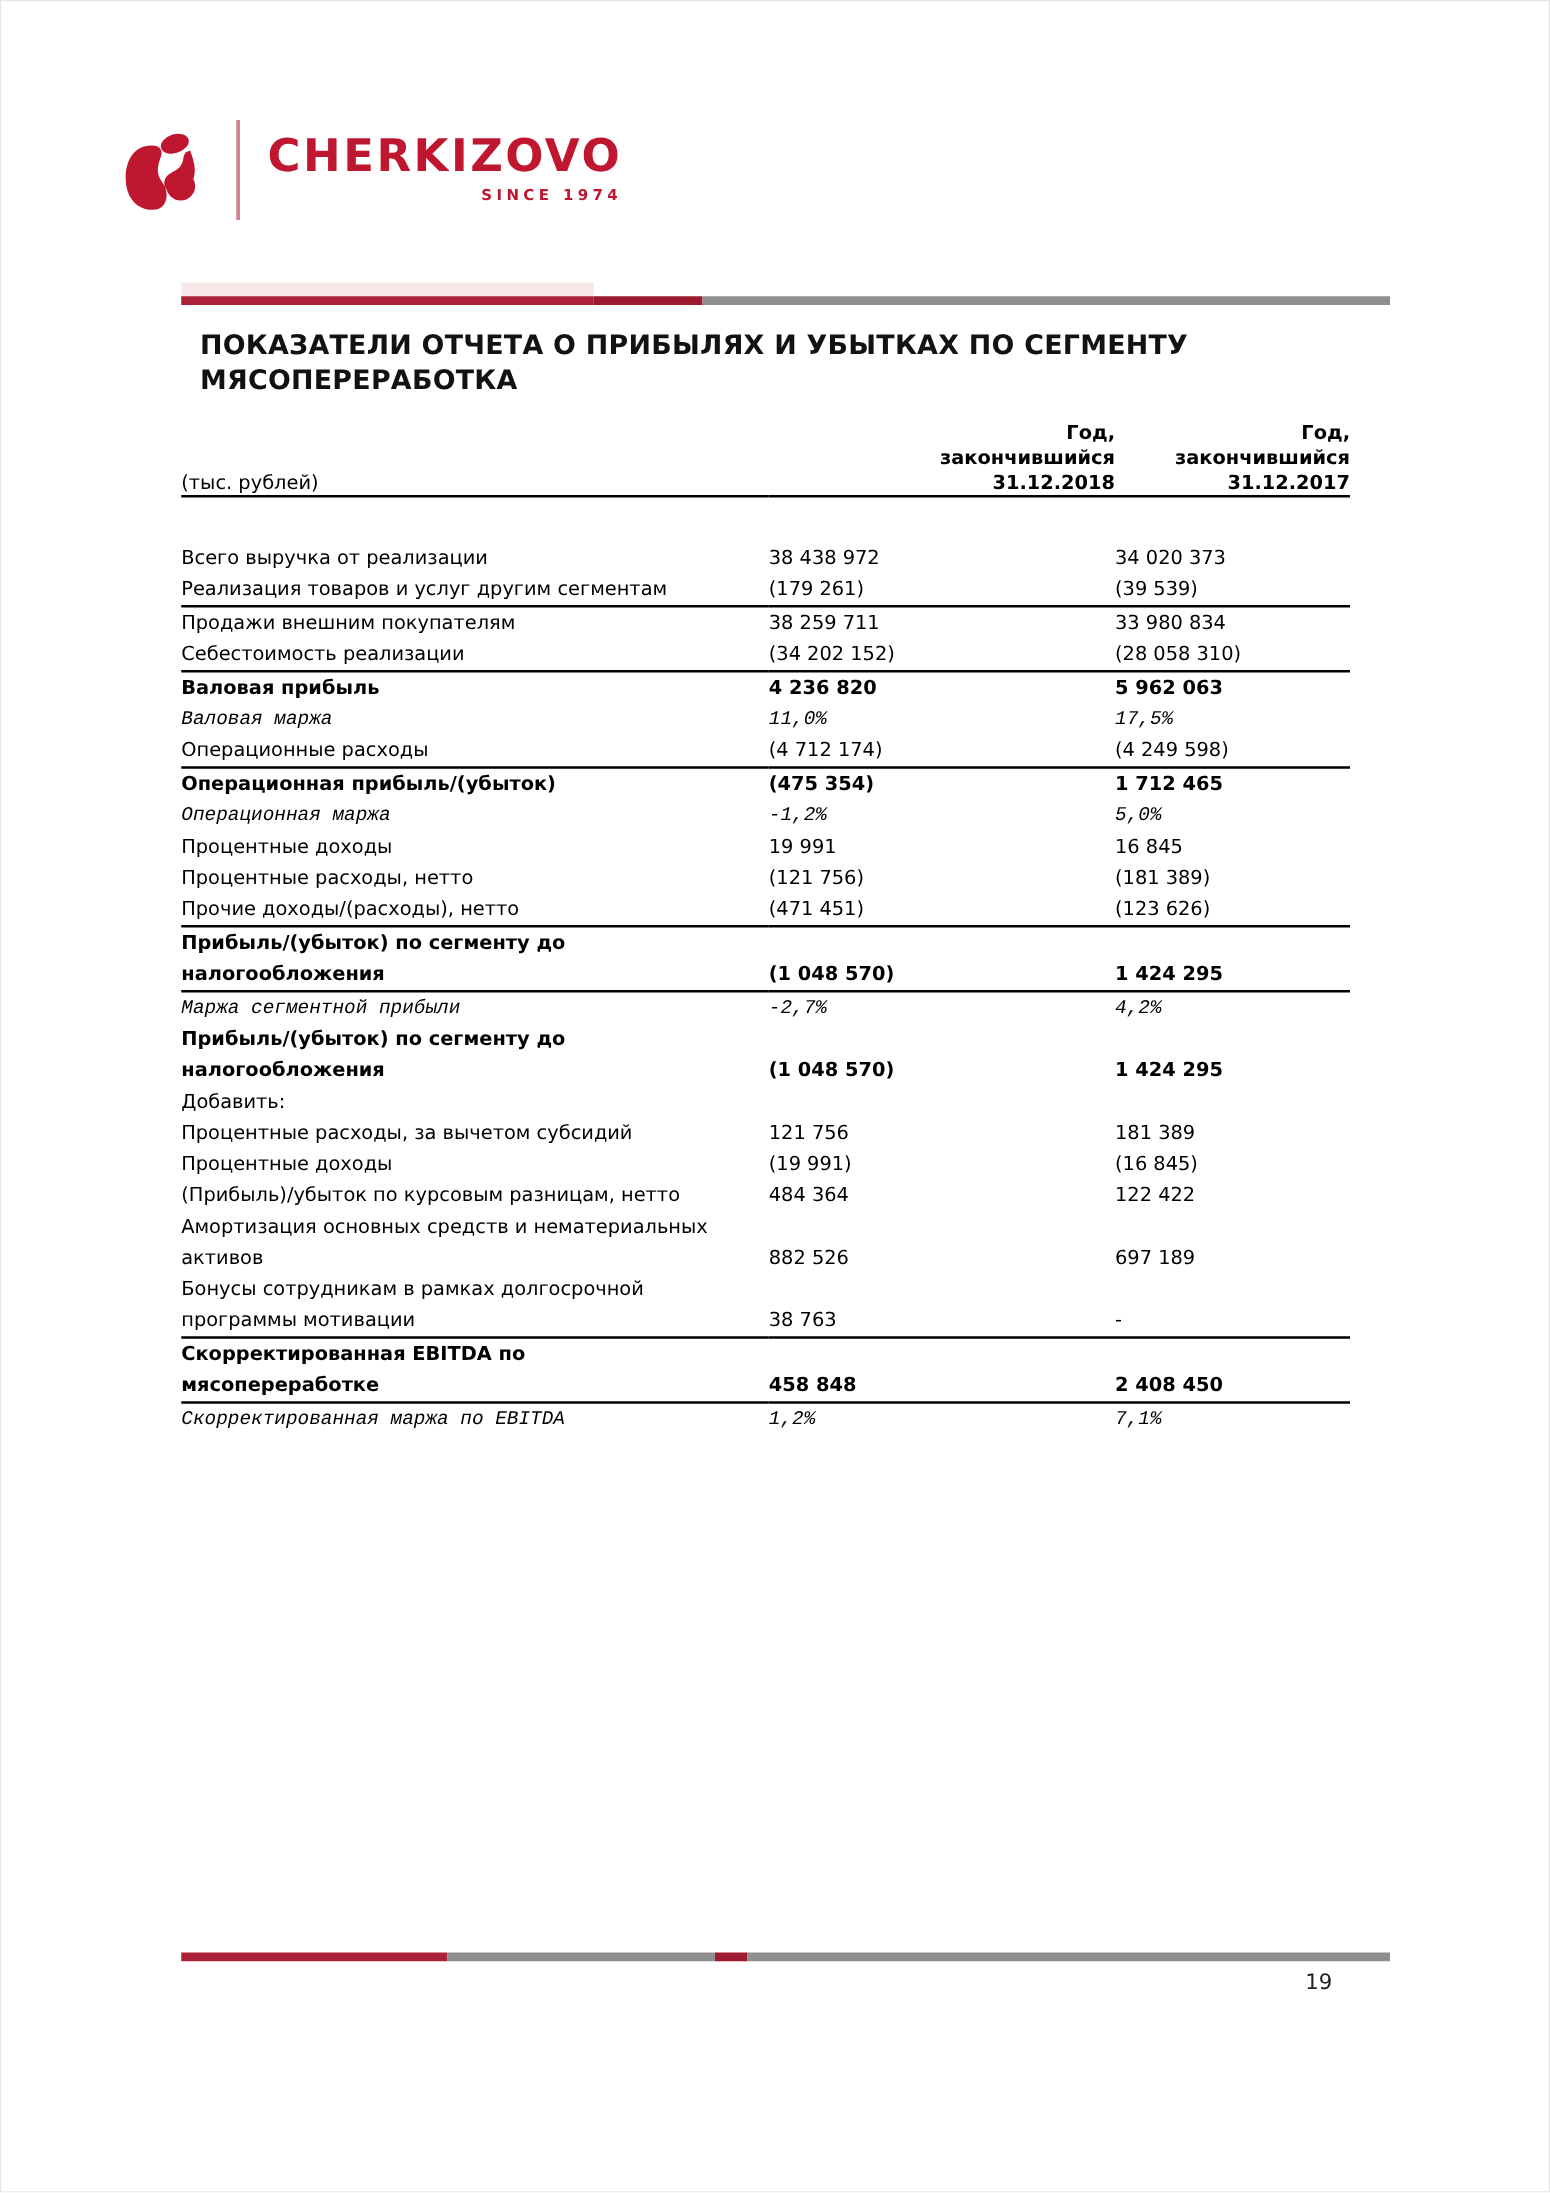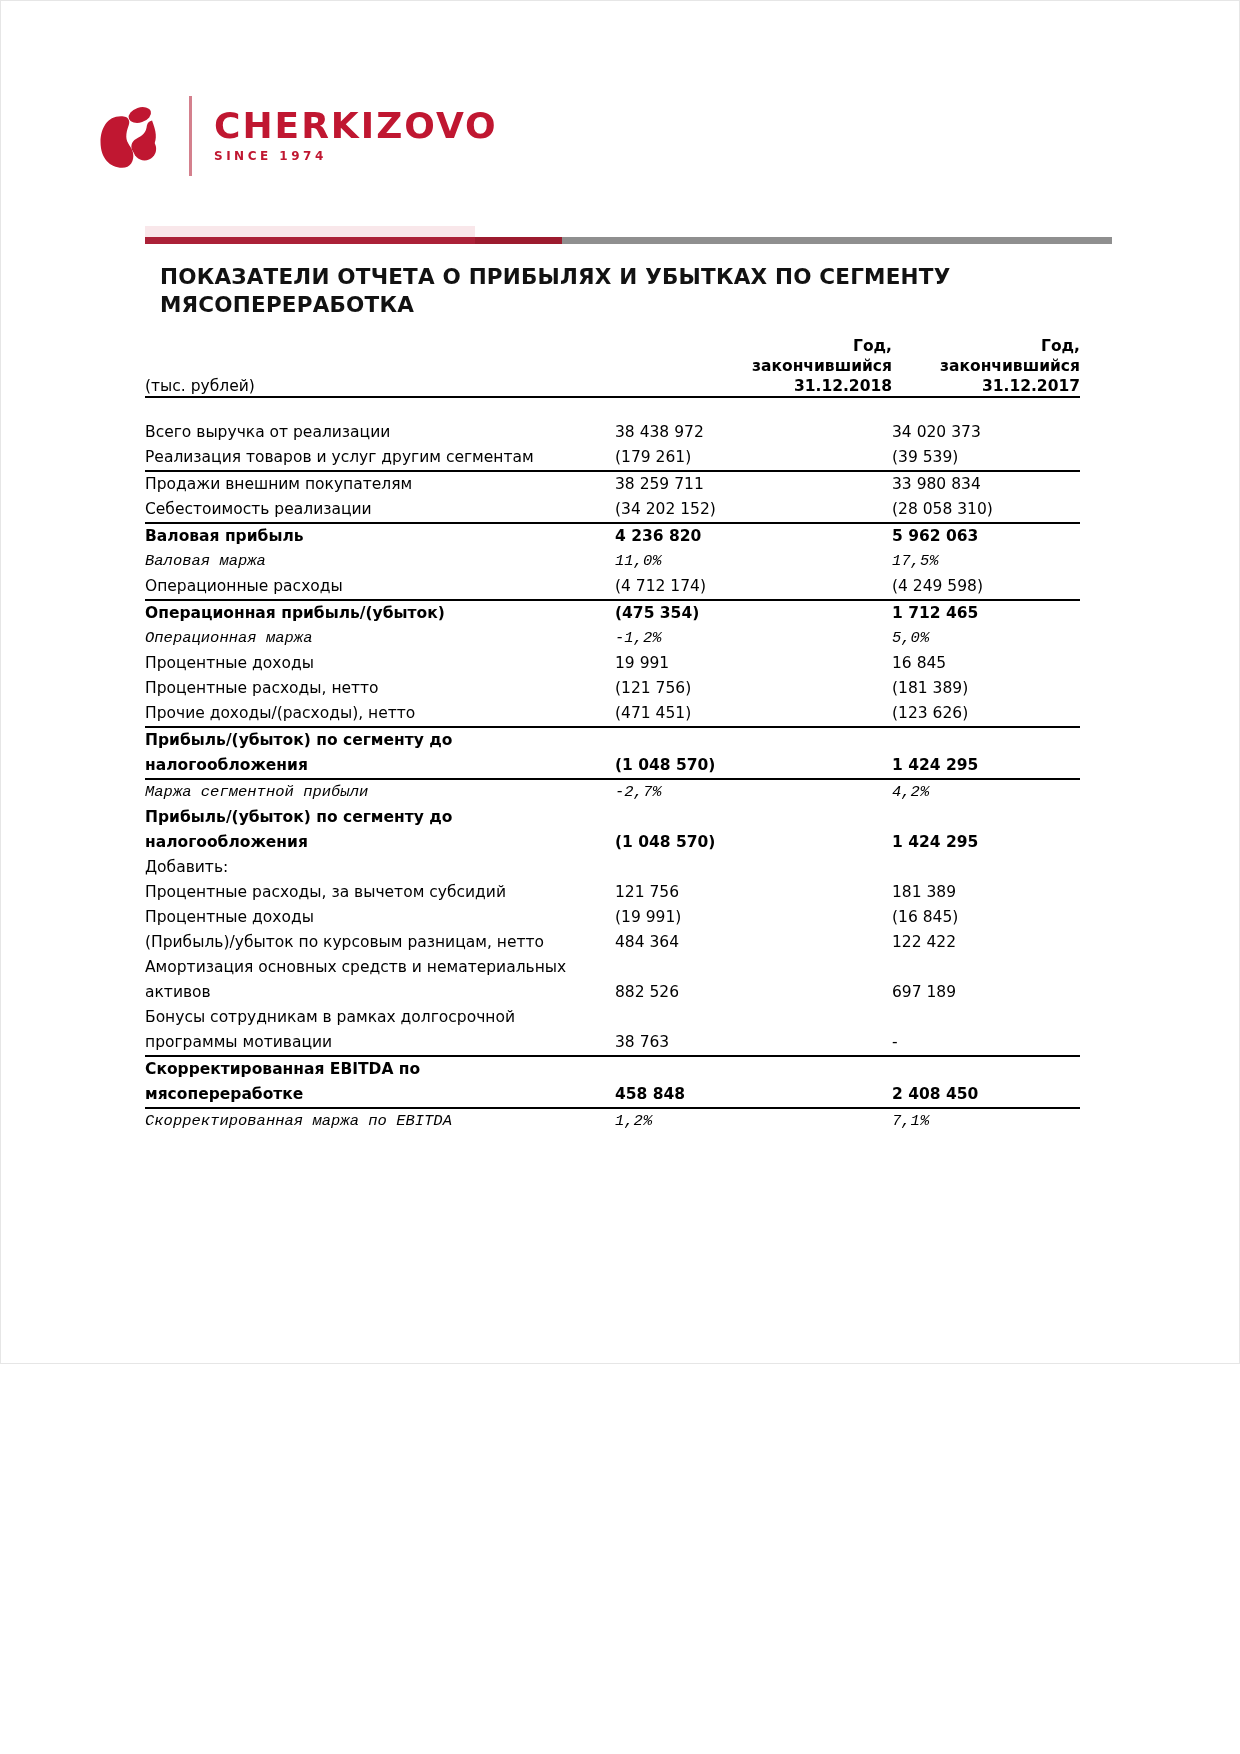--- a/index.html
+++ b/index.html
@@ -1,32 +1,33 @@
 <!DOCTYPE html>
 <html style="--brand-red: #c01731; --bar-red-light: #ab2138; --bar-red-dark: #9c1b2e; --bar-gray: #8f8f8f;"><head>
 <meta charset="utf-8">
 <style>
   html,body{margin:0;padding:0;background:#ffffff;}
   .page{
-    position:relative;width:1240px;height:1364px;background:#fff;overflow:hidden;
+    position:relative;width:1240px;height:1754px;background:#fff;overflow:hidden;
     font-family:"DejaVu Sans","Liberation Sans",sans-serif;color:#000;
     box-shadow:inset 0 0 0 1px #e6e6e6;
   }
   
   .brand{position:absolute;left:95px;top:96px;display:flex;align-items:flex-start;}
   .logo-mark{width:68px;height:80px;}
   .brand-divider{width:3px;height:80px;background:#d4808d;margin-left:26px;}
   .brand-text{margin-left:22px;padding-top:10px;}
   .brand-name{
     font-size:36px;font-weight:bold;letter-spacing:2px;line-height:40px;
     color:var(--brand-red,#c01731);
   }
   .brand-tagline{
     font-size:12px;font-weight:bold;letter-spacing:3.5px;margin-top:3px;
     color:var(--brand-red,#c01731);
+    text-align:right;
   }
   
   .rule-ghost{position:absolute;left:145px;top:226px;width:330px;height:11px;
     background:rgba(192,23,49,0.10);}
   .hbar{position:absolute;left:145px;width:967px;height:7px;display:flex;}
   .top-rule{top:237px;}
   .bottom-rule{top:1562px;}
   .seg{display:block;height:100%;}
   .seg.red1{background:var(--bar-red-light,#ab2138);}
   .seg.red2{background:var(--bar-red-dark,#9c1b2e);}
@@ -43,21 +44,21 @@
   table.fin{
     position:absolute;left:145px;top:336px;width:935px;
     border-collapse:collapse;table-layout:fixed;font-size:15.5px;
   }
   table.fin th,table.fin td{vertical-align:bottom;padding:0;}
   th.unit{font-weight:normal;text-align:left;line-height:20px;padding-bottom:3px;
     border-bottom:2.5px solid #000;}
   th.col{font-weight:bold;text-align:right;padding-right:30px;line-height:20px;
     border-bottom:2.5px solid #000;}
   tbody td{line-height:25px;}
-  tbody tr:first-child td{padding-top:22px;}
+  tbody tr:first-child td{padding-top:36px;}
   td.lbl{text-align:left;white-space:pre-line;}
   td.num{text-align:left;padding-right:4px;white-space:nowrap;}
   tr.rule td{border-bottom:2.5px solid #000;}
   .bold{font-weight:bold;}
   .italic{font-style:italic;font-family:Liberation Mono, monospace;}
   
   .page-number{
     position:absolute;top:1576px;left:980px;width:150px;text-align:center;
     font-size:17px;color:#222;
   }

